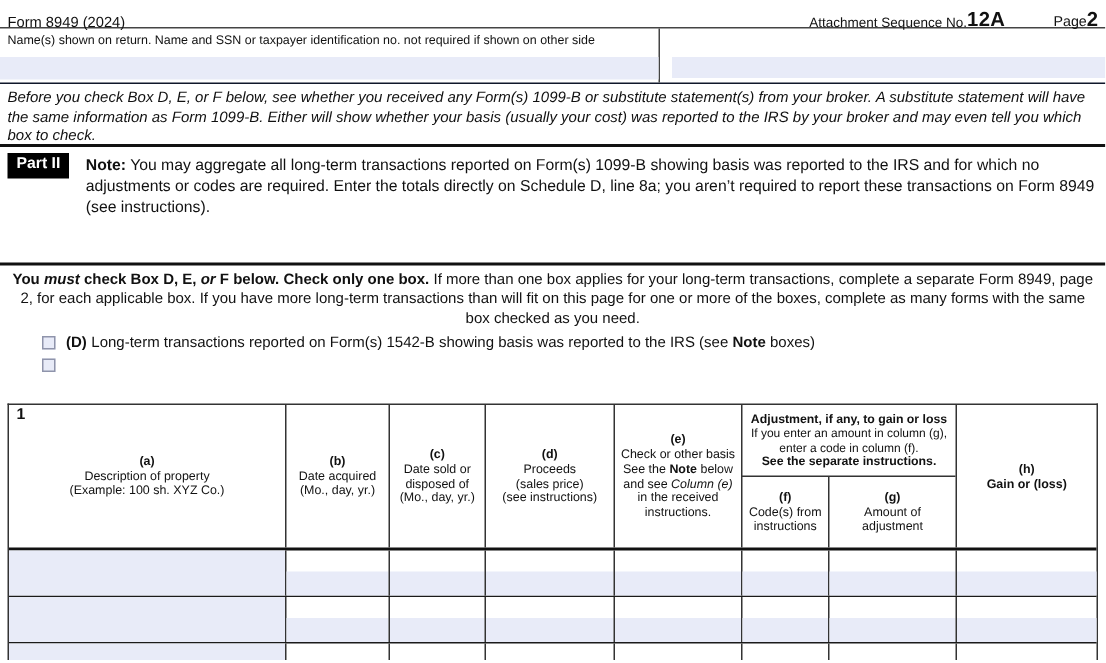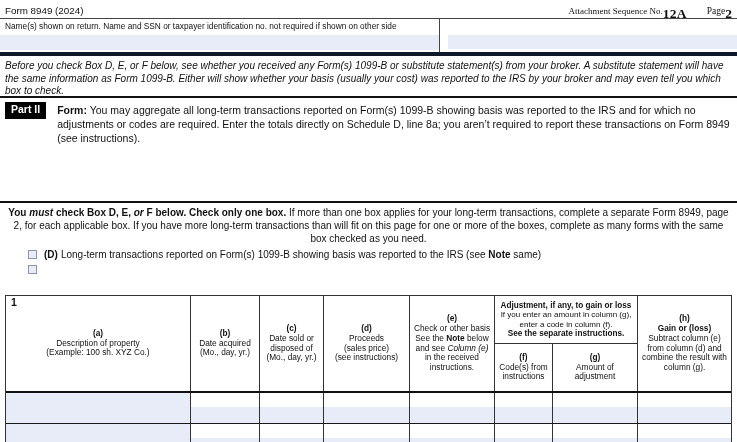--- a/index.html
+++ b/index.html
@@ -4,42 +4,42 @@
 <style>
   * { margin:0; padding:0; box-sizing:border-box; }
   html,body { background:#fff; }
   body { font-family:"Liberation Sans", sans-serif; color:#111; }
   .page { position:relative; width:737px; height:442px; background:#fff; overflow:hidden; }
 
   
   .top-bar { display:flex; justify-content:space-between; align-items:baseline;
              height:19px; padding:5px 5px 0 5px; border-bottom:1px solid #444;gap:20px; }
   .form-title { font-size:9.8px; }
-  .right-head { display:flex; align-items:flex-start;font-family:Liberation Serif, serif; }
+  .right-head { display:flex; align-items:flex-end; }
   .att-label { font-size:9px; }
   .att-no { font-size:13.5px; font-weight:bold; letter-spacing:.3px; }
-  .page-label { font-size:9.5px; margin-left:20px; }
+  .page-label { font-size:9.5px; margin-left:32px; }
   .page-no { font-size:13.5px; font-weight:bold; }
 
   
-  .name-row { display:flex; height:37px; border-bottom:4px solid #0f172a; }
+  .name-row { display:flex; height:37px; border-bottom:1px solid #0f172a; }
   .name-cell { width:440px; border-right:1px solid #444; position:relative; padding:2px 4px 0 5px; }
   .name-cell .cell-label { font-size:8.3px; }
   .ssn-cell { flex:1; position:relative; padding:2px 4px 0 8px; }
   .ssn-cell .cell-label { font-size:8.8px; font-weight:bold; }
   .field-strip { position:absolute; background:#e8ebf8; }
   .name-field { left:0; right:0; bottom:2px; height:15px; }
   .ssn-field { left:8px; right:0; bottom:3px; height:14px; }
 
   
   .intro { height:42px; padding:4px 5px 0 5px; font-style:italic; font-size:10px;
            line-height:12.6px; border-bottom:2px solid #111; overflow:hidden; }
 
   
-  .part2 { display:flex; height:105px; padding:4px 5px 0 5px; border-bottom:2px solid #111; overflow:hidden; }
+  .part2 { display:flex; height:79px; padding:4px 5px 0 5px; border-bottom:2px solid #111; overflow:hidden; }
   .part2-badge { background:#000; color:#fff; font-weight:bold; font-size:10.5px;
                  padding:1px 6px 2px 6px; height:17px; white-space:nowrap; flex:none; }
   .part2-content { margin-left:11px; font-size:10.5px; line-height:14.2px; }
   .part2-content .para2 { margin-top:1px; }
   .b { font-weight:bold; }
   .i { font-style:italic; }
 
   
   .must { height:42px; padding:3px 5px 0 5px; font-size:10px; line-height:13px; overflow:hidden;text-align:center; }
   .must .lead { font-weight:bold; }
@@ -98,34 +98,34 @@
       <div class="field-strip ssn-field"></div>
     </div>
   </div>
 
   <div class="intro">Before you check Box D, E, or F below, see whether you received any Form(s) 1099-B or substitute statement(s) from your broker. A substitute statement will have the same information as Form 1099-B. Either will show whether your basis (usually your cost) was reported to the IRS by your broker and may even tell you which box to check.</div>
 
   <div class="part2">
     <span class="part2-badge">Part II</span>
     <div class="part2-content">
       <div class="para2">
-        <span class="b">Form:</span><span> You may aggregate all long-term transactions reported on Form(s) 1099-B showing basis was reported to the IRS and for which no adjustments or codes are required. Enter the totals directly on Schedule D, line 8a; you aren’t required to report these transactions on Form 8949 (see instructions).</span>
+        <span class="b">Note:</span><span> You may aggregate all long-term transactions reported on Form(s) 1099-B showing basis was reported to the IRS and for which no adjustments or codes are required. Enter the totals directly on Schedule D, line 8a; you aren’t required to report these transactions on Form 8949 (see instructions).</span>
       </div>
     </div>
   </div>
 
   <div class="must">
     <span class="lead">You </span><span class="lead i">must</span><span class="lead"> check Box D, E, </span><span class="lead i">or</span><span class="lead"> F below. Check only one box.</span><span> If more than one box applies for your long-term transactions, complete a separate Form 8949, page 2, for each applicable box. If you have more long-term transactions than will fit on this page for one or more of the boxes, complete as many forms with the same box checked as you need.</span>
   </div>
 
   <div class="cbx-section">
     <div class="cbx-row">
       <span class="cbx"></span>
       <span class="cbx-label">
-        <span class="letter">(D)</span><span>Long-term transactions reported on Form(s) 1099-B showing basis was reported to the IRS (see </span><span class="b">Note</span><span> same)</span>
+        <span class="letter">(D)</span><span>Long-term transactions reported on Form(s) 1542-B showing basis was reported to the IRS (see </span><span class="b">Note</span><span> boxes)</span>
       </span>
     </div>
     <div class="cbx-row">
       <span class="cbx"></span>
     </div>
   </div>
 
   <div class="tbl">
     <div class="tbl-head">
       <div class="hcell first rowspan2">
@@ -171,21 +171,20 @@
         <div>instructions</div>
       </div>
       <div class="hcell g-cell">
         <div class="hletter">(g)</div>
         <div>Amount of</div>
         <div>adjustment</div>
       </div>
       <div class="hcell h-cell">
         <div class="hletter">(h)</div>
         <div class="hletter">Gain or (loss)</div>
-        <div>Subtract column (e) from column (d) and combine the result with column (g).</div>
       </div>
     </div>
 
     <div class="trow">
       <div class="tcell first"></div>
       <div class="tcell">
           <div class="cell-field"></div>
         </div>
       <div class="tcell">
           <div class="cell-field"></div>

